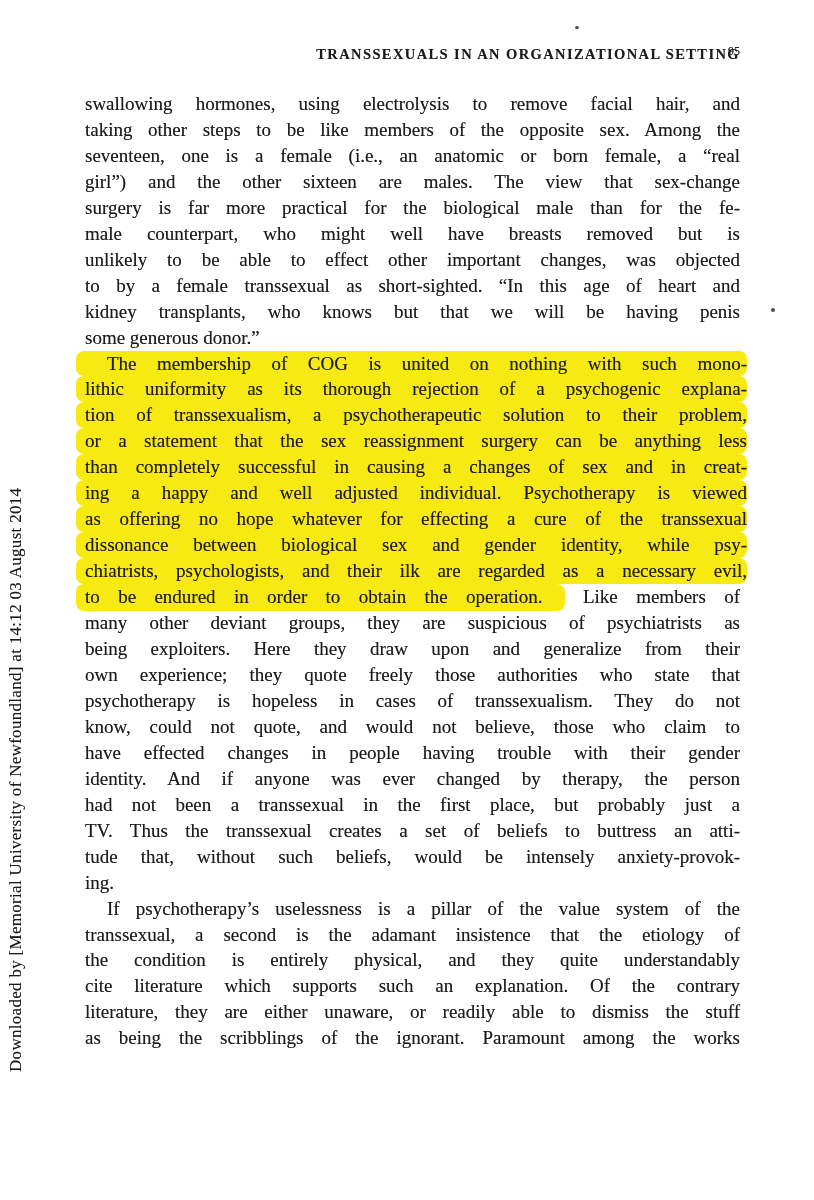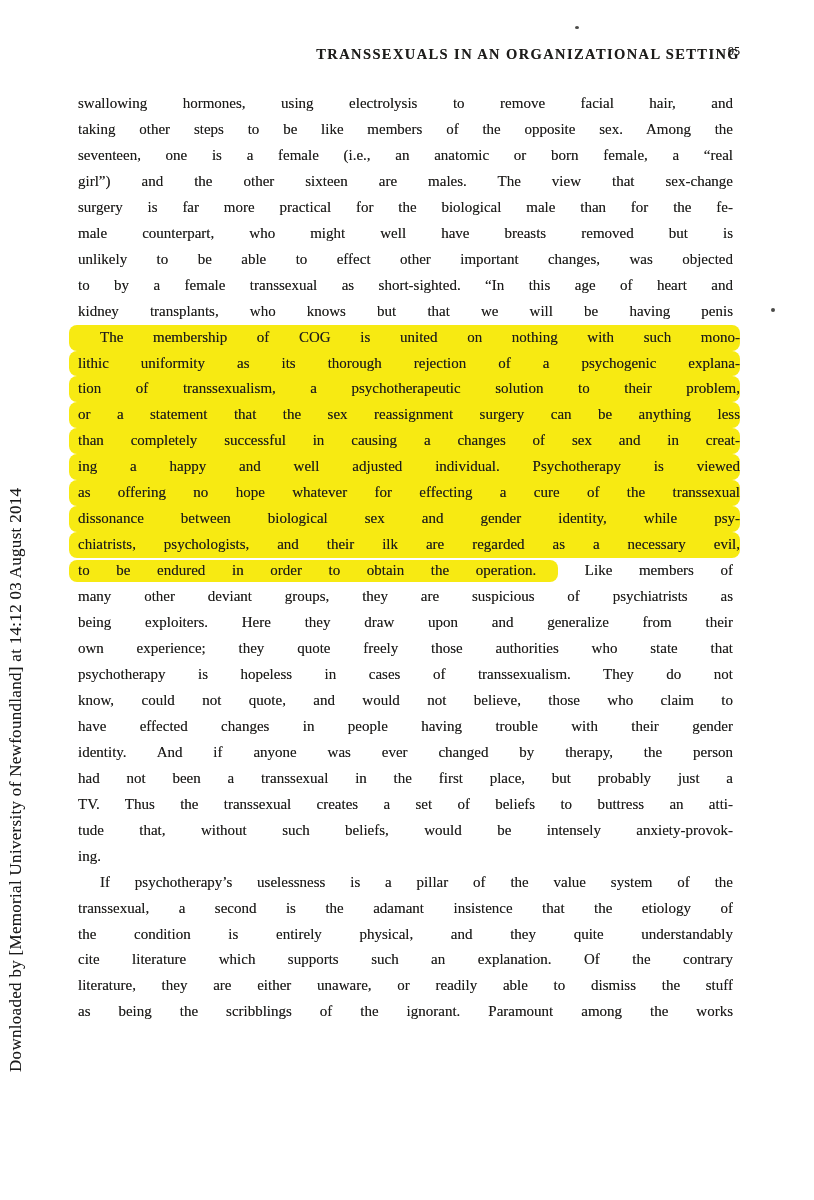--- a/index.html
+++ b/index.html
@@ -39,24 +39,24 @@
     position: absolute;
     right: 0;
     top: -2px;
     font-size: 12px;
     font-weight: 400;
     text-shadow: 0 0 0.5px rgba(29,28,26,0.5);
   }
   
   .page-body {
     position: absolute;
-    left: 78px;
+    left: 85px;
     top: 91px;
     width: 655px;
-    font-size: 15px;
+    font-size: 19px;
     line-height: 25.95px;
     text-shadow: 0 0 0.55px rgba(29,28,26,0.55);
   }
   .line {
     text-align: justify;
     text-align-last: justify;
     white-space: normal;
   }
   .line.nojust { text-align-last: left; }
   .line.indent { text-indent: 22px; }
@@ -113,20 +113,21 @@
   <main class="page-body">
       <div class="line">swallowing hormones, using electrolysis to remove facial hair, and</div>
       <div class="line">taking other steps to be like members of the opposite sex. Among the</div>
       <div class="line">seventeen, one is a female (i.e., an anatomic or born female, a “real</div>
       <div class="line">girl”) and the other sixteen are males. The view that sex-change</div>
       <div class="line">surgery is far more practical for the biological male than for the fe-</div>
       <div class="line">male counterpart, who might well have breasts removed but is</div>
       <div class="line">unlikely to be able to effect other important changes, was objected</div>
       <div class="line">to by a female transsexual as short-sighted. “In this age of heart and</div>
       <div class="line">kidney transplants, who knows but that we will be having penis</div>
+      <div class="line nojust">some generous donor.”</div>
       <div class="line indent hl-line">The membership of COG is united on nothing with such mono-</div>
       <div class="line hl-line">lithic uniformity as its thorough rejection of a psychogenic explana-</div>
       <div class="line hl-line">tion of transsexualism, a psychotherapeutic solution to their problem,</div>
       <div class="line hl-line">or a statement that the sex reassignment surgery can be anything less</div>
       <div class="line hl-line">than completely successful in causing a changes of sex and in creat-</div>
       <div class="line hl-line">ing a happy and well adjusted individual. Psychotherapy is viewed</div>
       <div class="line hl-line">as offering no hope whatever for effecting a cure of the transsexual</div>
       <div class="line hl-line">dissonance between biological sex and gender identity, while psy-</div>
       <div class="line hl-line">chiatrists, psychologists, and their ilk are regarded as a necessary evil,</div>
       <div class="line"><span class="hl-span">to be endured in order to obtain the operation.</span> Like members of</div>

